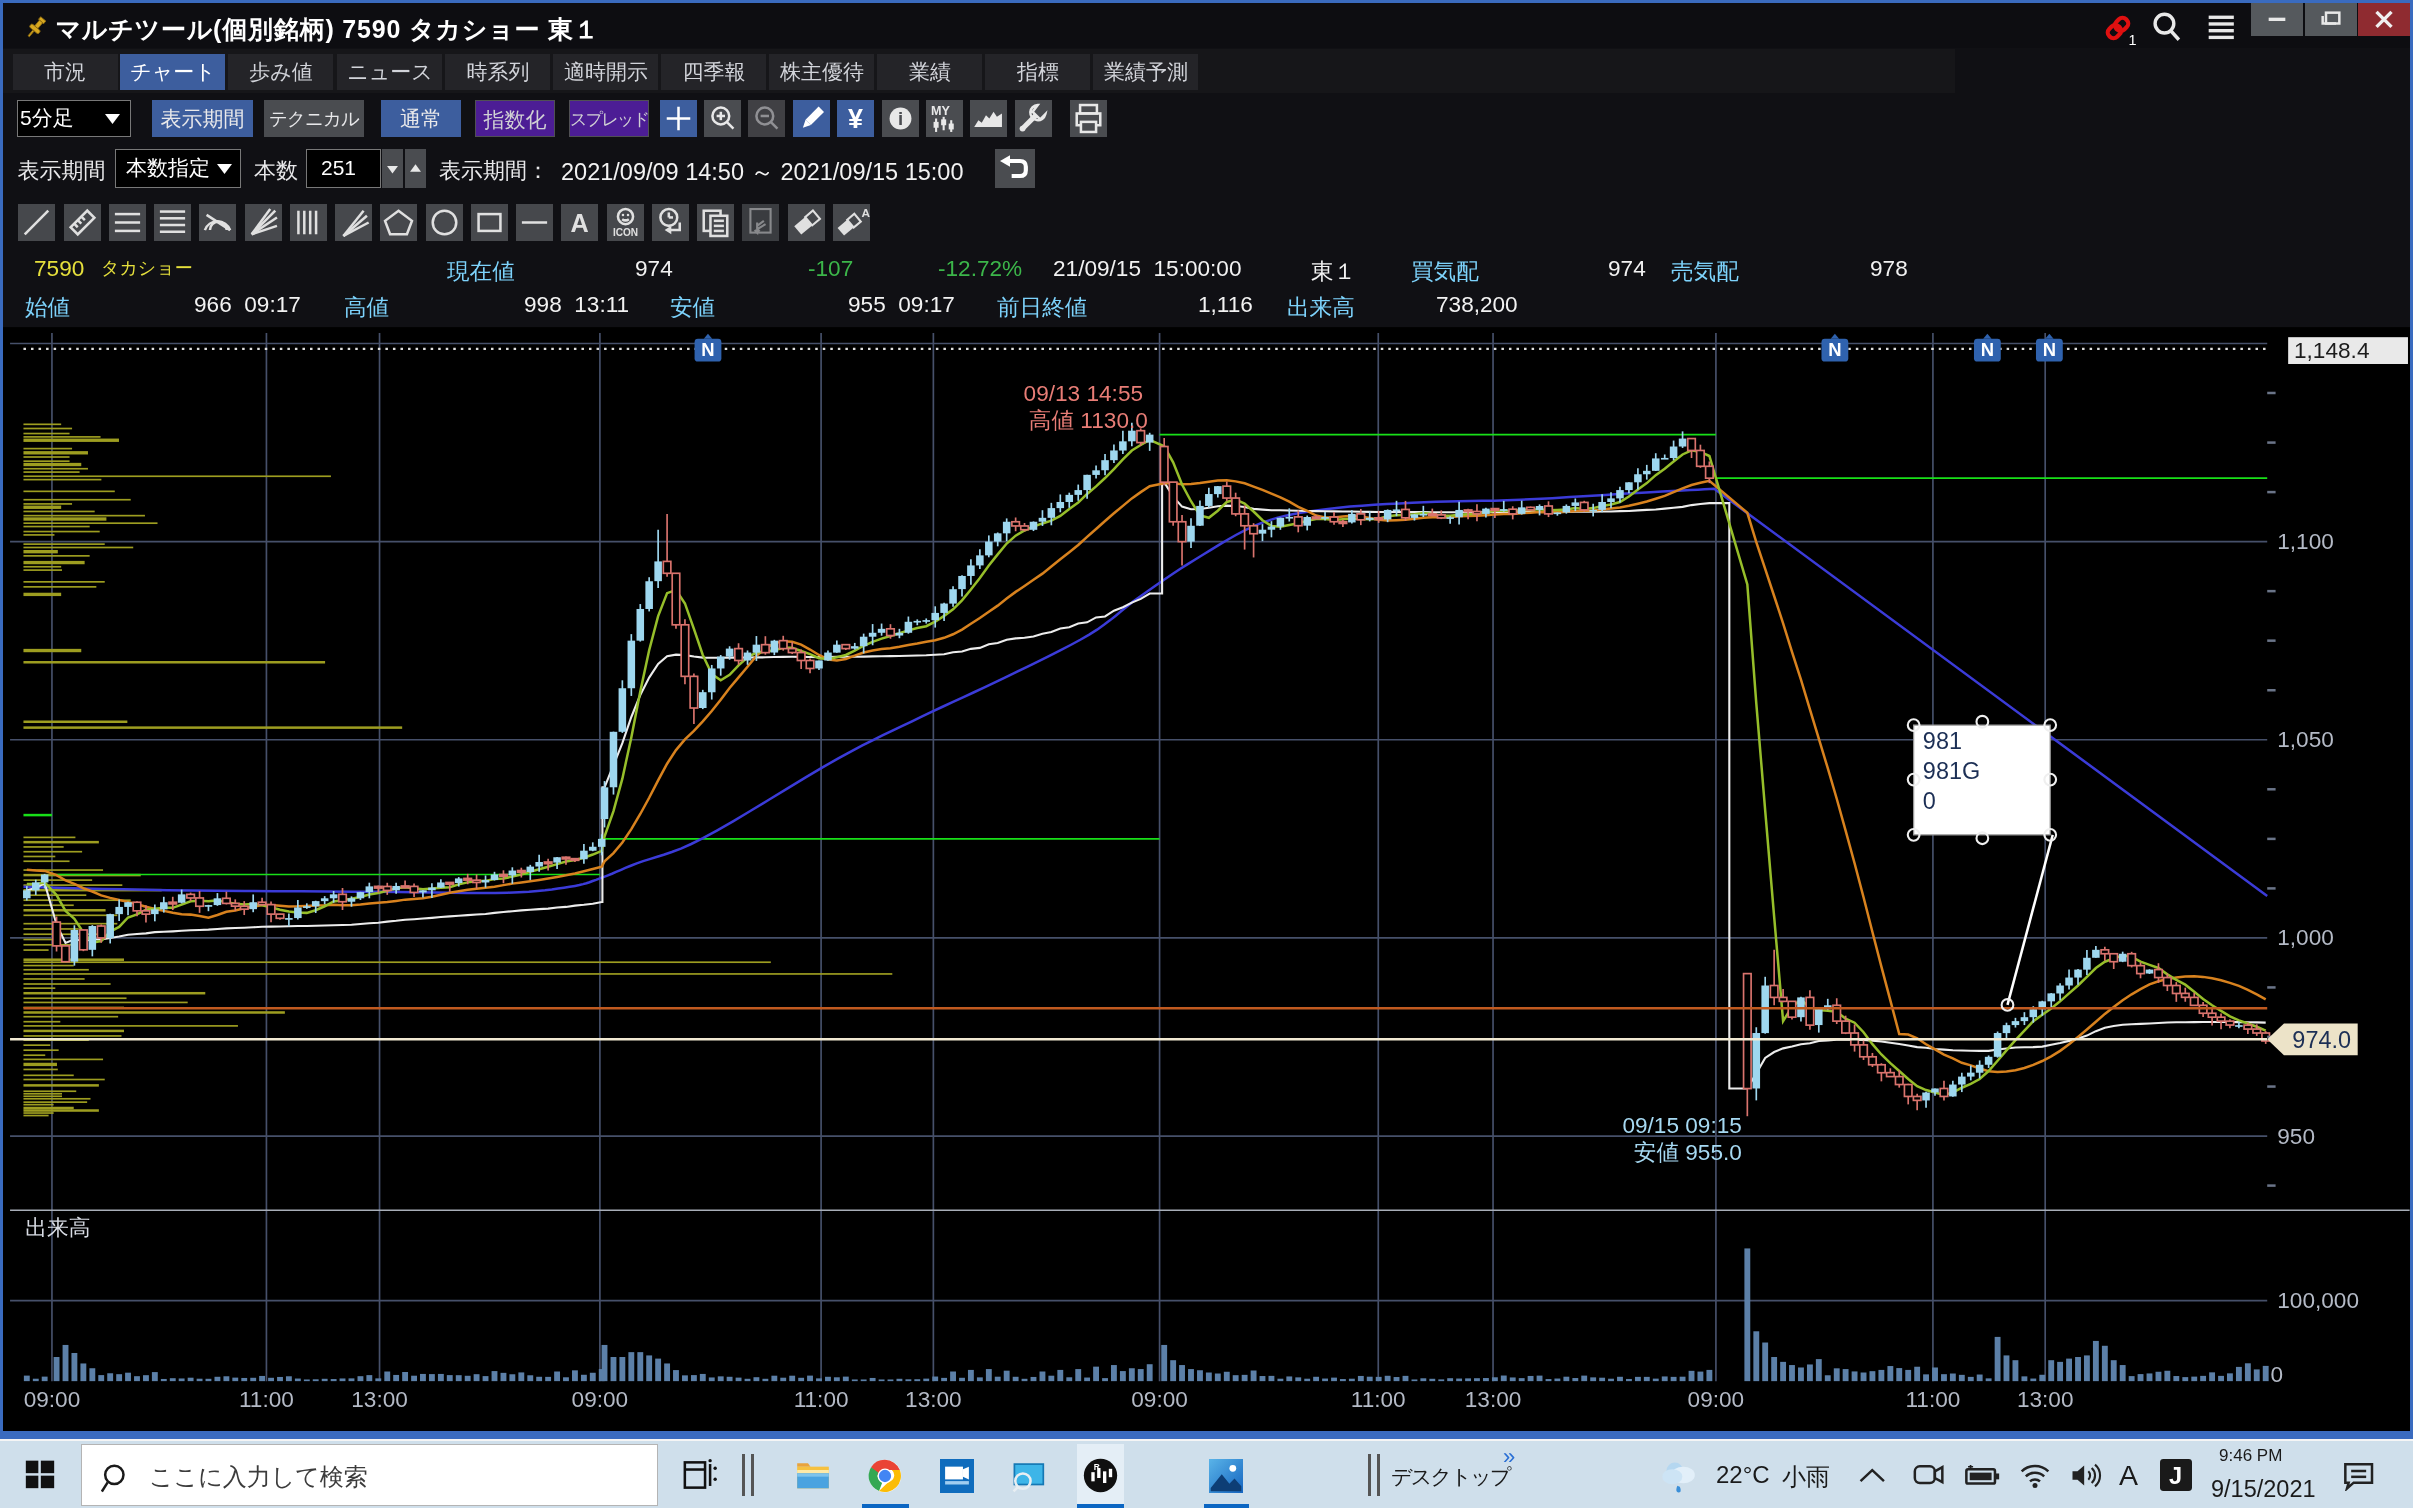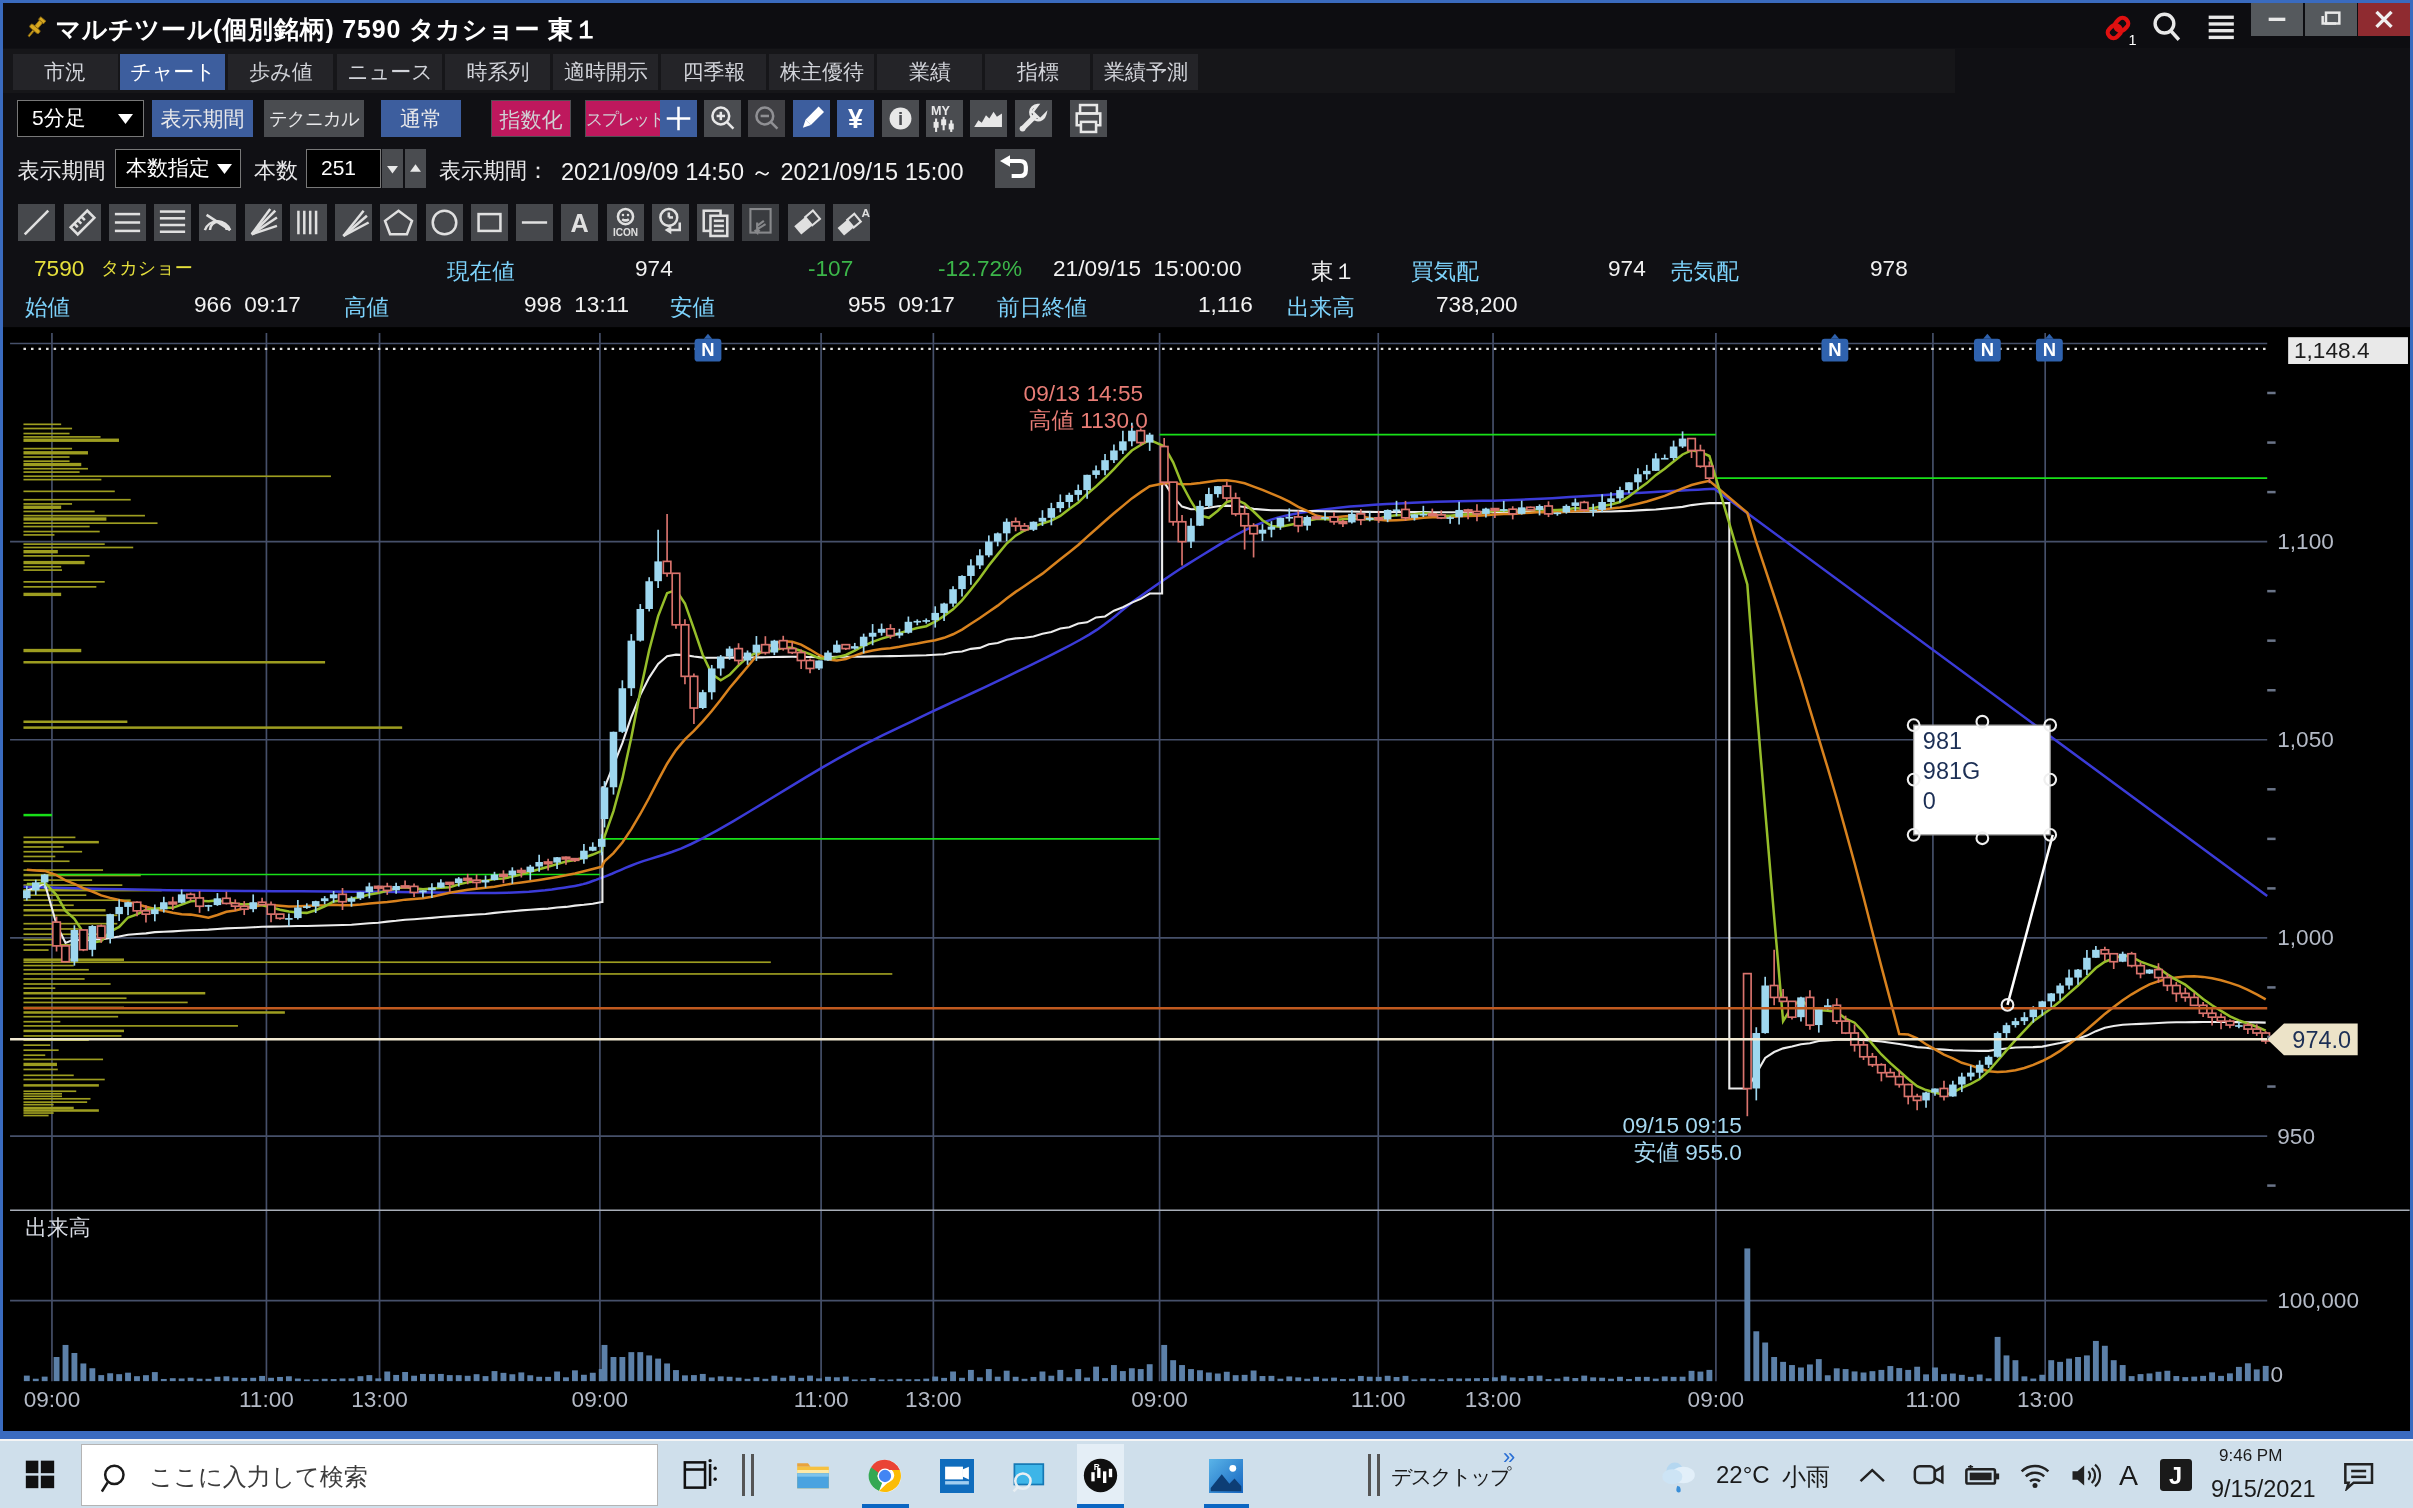--- a/index.html
+++ b/index.html
@@ -10,21 +10,21 @@
 .borders { position:absolute; background:#3a6bbf; z-index:50; }
 #titlebar { position:absolute; left:3.4px; top:3.4px; width:2407px; height:45px; background:#0d0d11; }
 .title-text { position:absolute; left:52px; top:9.2px; font-size:25px; font-weight:bold; color:#fff; letter-spacing:0.8px;}
 #tabs { position:absolute; left:3.4px; top:49px; width:1952px; height:44px; background:#161619;font-family:Liberation Serif, serif; }
 .tab { position:absolute; top:5px; height:36px; width:105px; background:#242428; color:#d2d4da;
   font-size:21px; text-align:center; line-height:36px; }
 .tab.on { background:#3d5e9e; color:#fff; }
 .btn { position:absolute; height:37px; color:#e8e8ea; font-size:21px; text-align:center; }
 .blue { background:#3d5e9e; }
 .gray { background:#4a4c50; }
-.dark { background:#be185d; border:0.8px solid #505054; color:#d0d0d4;margin-left:16px;}
+.dark { background:#4c1d95; border:0.8px solid #505054; color:#d0d0d4;}
 .combo { background:#000; border:1.7px solid #787878; color:#fff; }
 .ibtn { position:absolute; width:37px; height:37px; background:#4a4c50; }
 .ibtn.blue { background:#3d5e9e; }
 .ibtn.dim { background:#404044; }
 .lbl { position:absolute; color:#e8e8ea; font-size:22px; }
 .teal { color:#7dd3fc; }
 .yel { color:#e6e03c; }
 .grn { color:#3cb64a; }
 .wht { color:#f2f2f2; }
 #taskbar { position:absolute; left:0; top:1441px; width:2413px; height:68px; background:#cfdfeb; }
@@ -87,21 +87,21 @@
       <div class="tab" style="left:225px">歩み値</div>
       <div class="tab" style="left:334px">ニュース</div>
       <div class="tab" style="left:442px">時系列</div>
       <div class="tab" style="left:550px">適時開示</div>
       <div class="tab" style="left:658px">四季報</div>
       <div class="tab" style="left:766px">株主優待</div>
       <div class="tab" style="left:874px">業績</div>
       <div class="tab" style="left:982px">指標</div>
       <div class="tab" style="left:1090px">業績予測</div>
     </div>
-    <div class="btn combo" style="left:17px;top:100px;width:127px;line-height:34px;text-align:left;padding-left:14px">5分足<svg class="abs" style="right:10px;top:13.4px" width="15" height="10" viewBox="0 0 18 12">
+    <div class="btn combo" style="left:17px;top:100px;width:114px;line-height:34px;text-align:left;padding-left:2px">5分足<svg class="abs" style="right:10px;top:13.4px" width="15" height="10" viewBox="0 0 18 12">
         <path d="M0 0 L18 0 L9 12 Z" fill="#fff"></path>
       </svg></div>
     <div class="btn blue" style="left:152px;top:100px;width:101px;line-height:37px">表示期間</div>
     <div class="btn gray" style="left:264px;top:100px;width:100px;line-height:37px;font-size:18.4px;letter-spacing:-0.8px;white-space:nowrap;overflow:hidden">テクニカル</div>
     <div class="btn blue" style="left:381px;top:100px;width:80px;line-height:37px">通常</div>
     <div class="btn dark" style="left:475px;top:100px;width:80px;line-height:37px">指数化</div>
     <div class="btn dark" style="left:569px;top:100px;width:80px;line-height:37px;font-size:17px;letter-spacing:-1.7px;white-space:nowrap;overflow:hidden">スプレッド</div>
     <div class="ibtn blue" style="left:660px;top:100px"><svg width="37" height="37" viewBox="0 0 44 44">
         <g stroke="#fff" stroke-width="3">
           <line x1="22" y1="8" x2="22" y2="36"></line>

